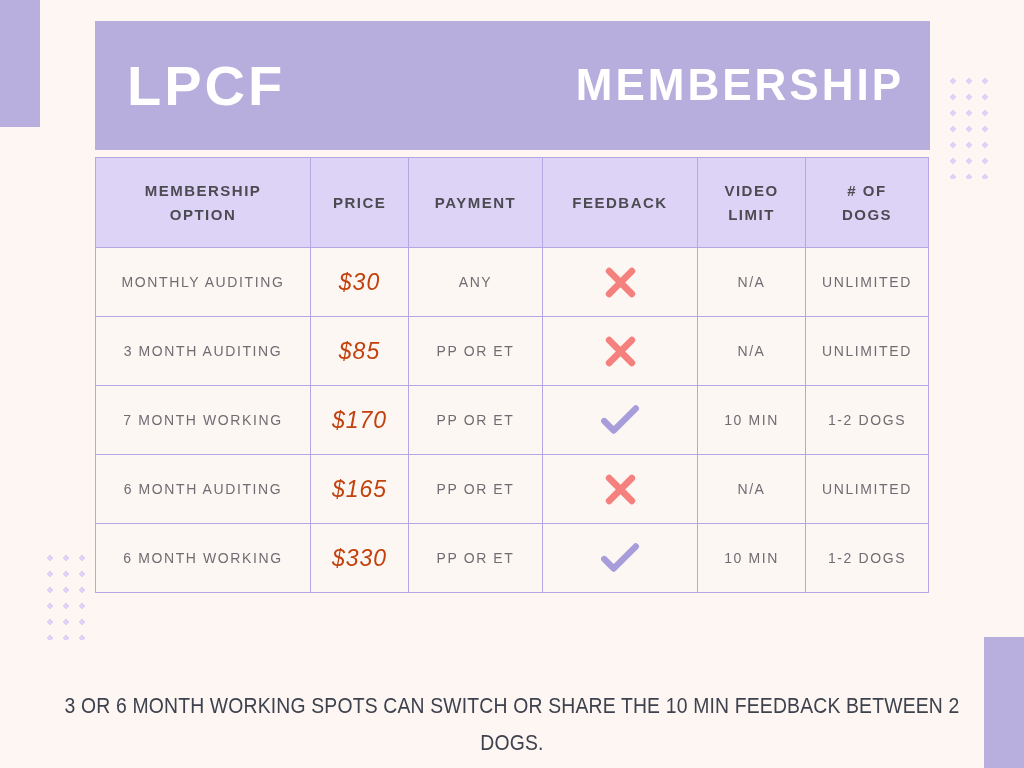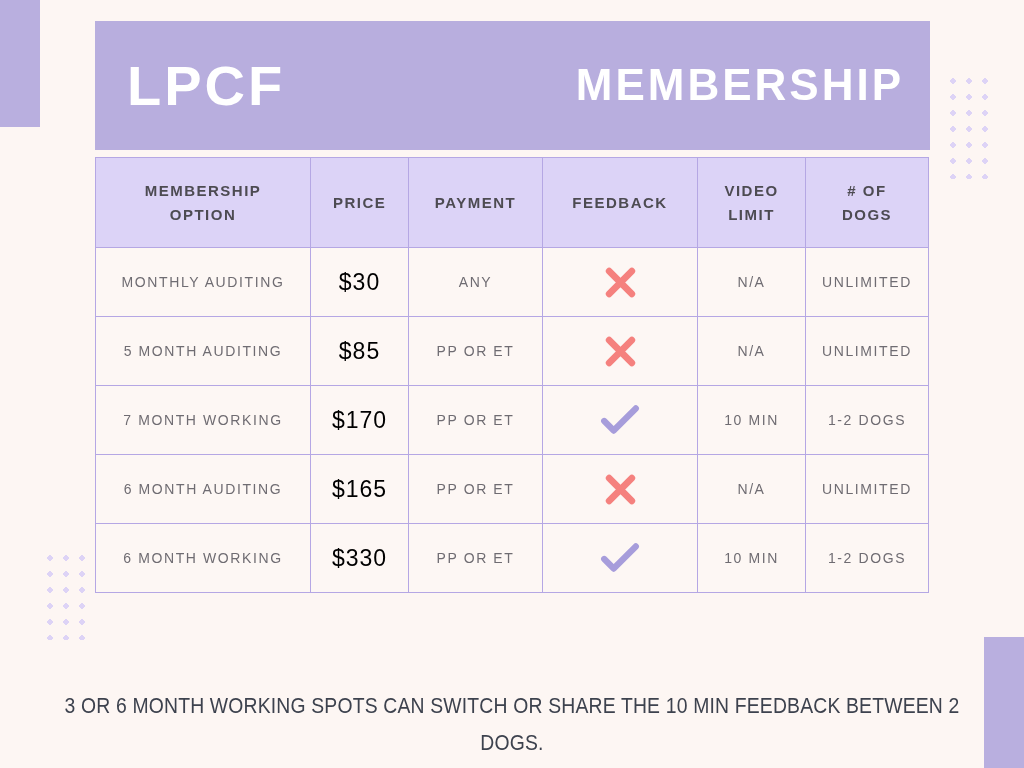--- a/index.html
+++ b/index.html
@@ -72,21 +72,21 @@
     color: #4d4b52; line-height: 1.55;
     padding: 0 22px;
   }
   td {
     background: #fdf7f4;
     height: 69px;
     font-size: 14px; letter-spacing: 1.6px;
     color: #6f6c72;
     padding: 0 6px;
   }
-  td.price { font-size: 23px; letter-spacing: 1px; color: #000000; }
+  td.price { font-size: 23px; letter-spacing: 1px; color: #c2410c; font-style: italic; }
   td.feedback svg { display: inline-block; vertical-align: middle; }
 
   
   .footer {
     position: absolute; left: 0; top: 688px; width: 1024px;
     text-align: center; color: #3d424e;
     font-size: 21.5px; letter-spacing: 0.2px; line-height: 1.7;
     transform: scaleX(0.9); transform-origin: 512px 0;
   }
 </style>
@@ -134,21 +134,21 @@
         <td class="feedback">
           <span><svg width="33" height="33" viewBox="0 0 32 32">
                 <path d="M5 5 L27 27 M27 5 L5 27" stroke="#f5817e" stroke-width="6.5" stroke-linecap="round" fill="none"></path>
               </svg></span>
           
         </td>
         <td>N/A</td>
         <td>UNLIMITED</td>
       </tr>
       <tr>
-        <td>5 MONTH AUDITING</td>
+        <td>3 MONTH AUDITING</td>
         <td class="price">$85</td>
         <td>PP OR ET</td>
         <td class="feedback">
           <span><svg width="33" height="33" viewBox="0 0 32 32">
                 <path d="M5 5 L27 27 M27 5 L5 27" stroke="#f5817e" stroke-width="6.5" stroke-linecap="round" fill="none"></path>
               </svg></span>
           
         </td>
         <td>N/A</td>
         <td>UNLIMITED</td>

